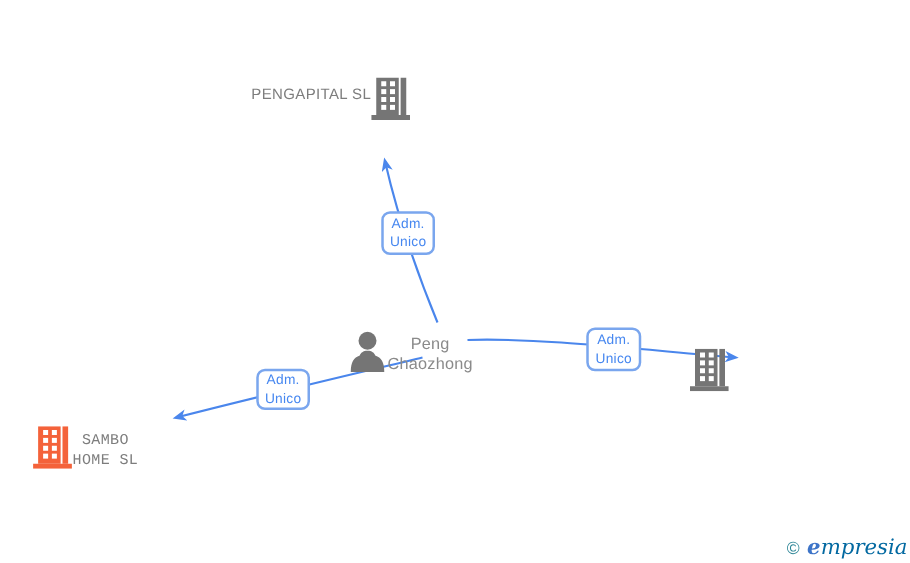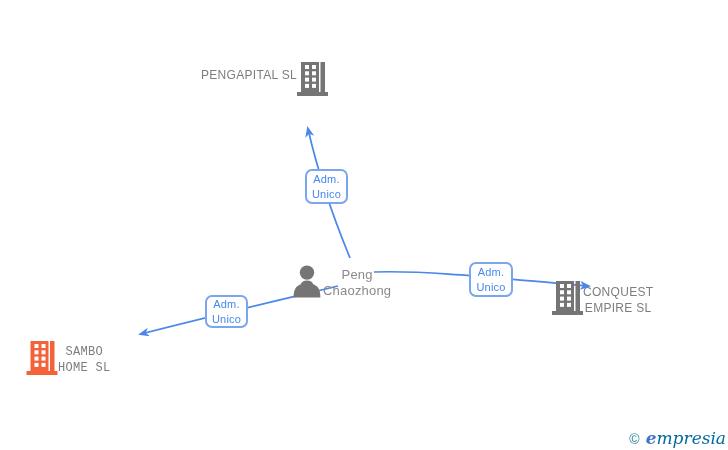--- a/index.html
+++ b/index.html
@@ -61,21 +61,21 @@
         <rect x="8" y="9.3" width="4" height="4"></rect>
           <rect x="15" y="9.3" width="4" height="4"></rect>
         <rect x="8" y="15.6" width="4" height="4"></rect>
           <rect x="15" y="15.6" width="4" height="4"></rect>
         <rect x="8" y="21.9" width="4" height="4"></rect>
           <rect x="15" y="21.9" width="4" height="4"></rect>
       </g>
     </svg>
   </div>
 
-  <div class="node" style="left:291px;top:263px;width:150px;">
+  <div class="node" style="left:278px;top:263px;width:150px;">
     <svg width="32" height="33" viewBox="0 0 32 33">
       <g fill="#757575">
         <circle cx="16" cy="7.6" r="7.2"></circle>
         <path d="M16 15.5 C12.5 15.5 10.5 17.2 9.8 19.3 C5 21 2.6 24.5 2.6 32.5 L29.4 32.5 C29.4 24.5 27 21 22.2 19.3 C21.5 17.2 19.5 15.5 16 15.5 Z"></path>
       </g>
     </svg>
     <div class="node-label person-label">Peng
 Chaozhong</div>
   </div>
 
@@ -90,22 +90,20 @@
         <rect x="8" y="3" width="4" height="4"></rect>
           <rect x="15" y="3" width="4" height="4"></rect>
         <rect x="8" y="9.3" width="4" height="4"></rect>
           <rect x="15" y="9.3" width="4" height="4"></rect>
         <rect x="8" y="15.6" width="4" height="4"></rect>
           <rect x="15" y="15.6" width="4" height="4"></rect>
         <rect x="8" y="21.9" width="4" height="4"></rect>
           <rect x="15" y="21.9" width="4" height="4"></rect>
       </g>
     </svg>
-    <div class="node-label">CONQUEST
-EMPIRE SL</div>
   </div>
 
   <div class="node" style="left:26px;top:339px;width:150px;font-family:Liberation Mono, monospace;">
     <svg width="32" height="34" viewBox="0 0 31 34">
       <g fill="#f4623a">
         <rect x="4" y="0" width="18" height="30"></rect>
         <rect x="23.5" y="0" width="4.5" height="30"></rect>
         <rect x="0" y="30" width="31" height="4"></rect>
       </g>
       <g fill="#ffffff">

